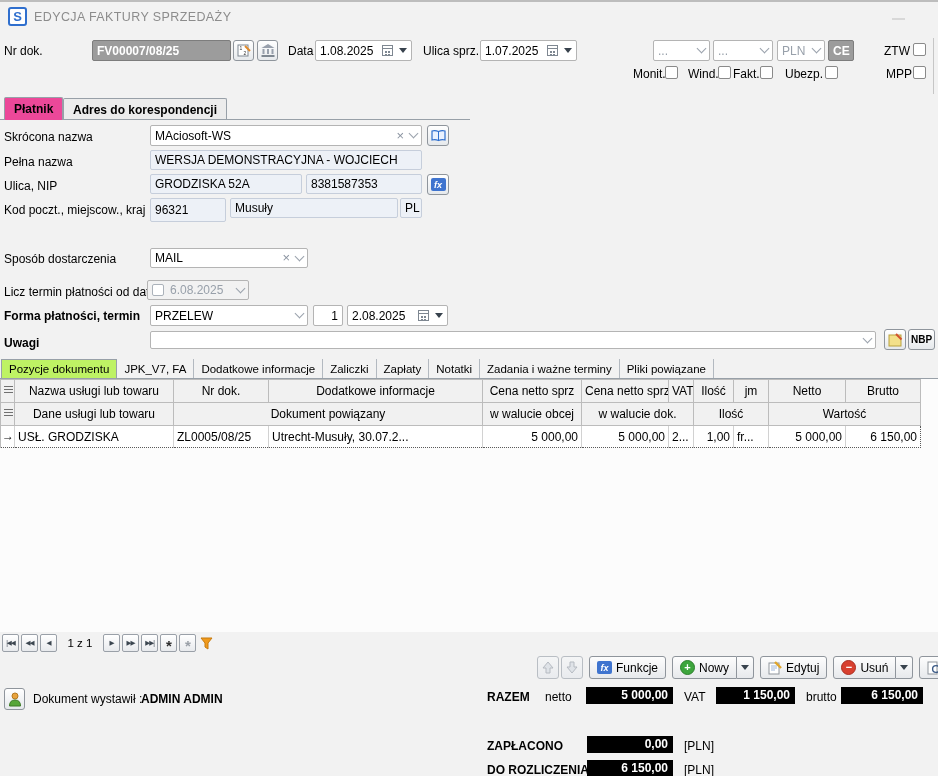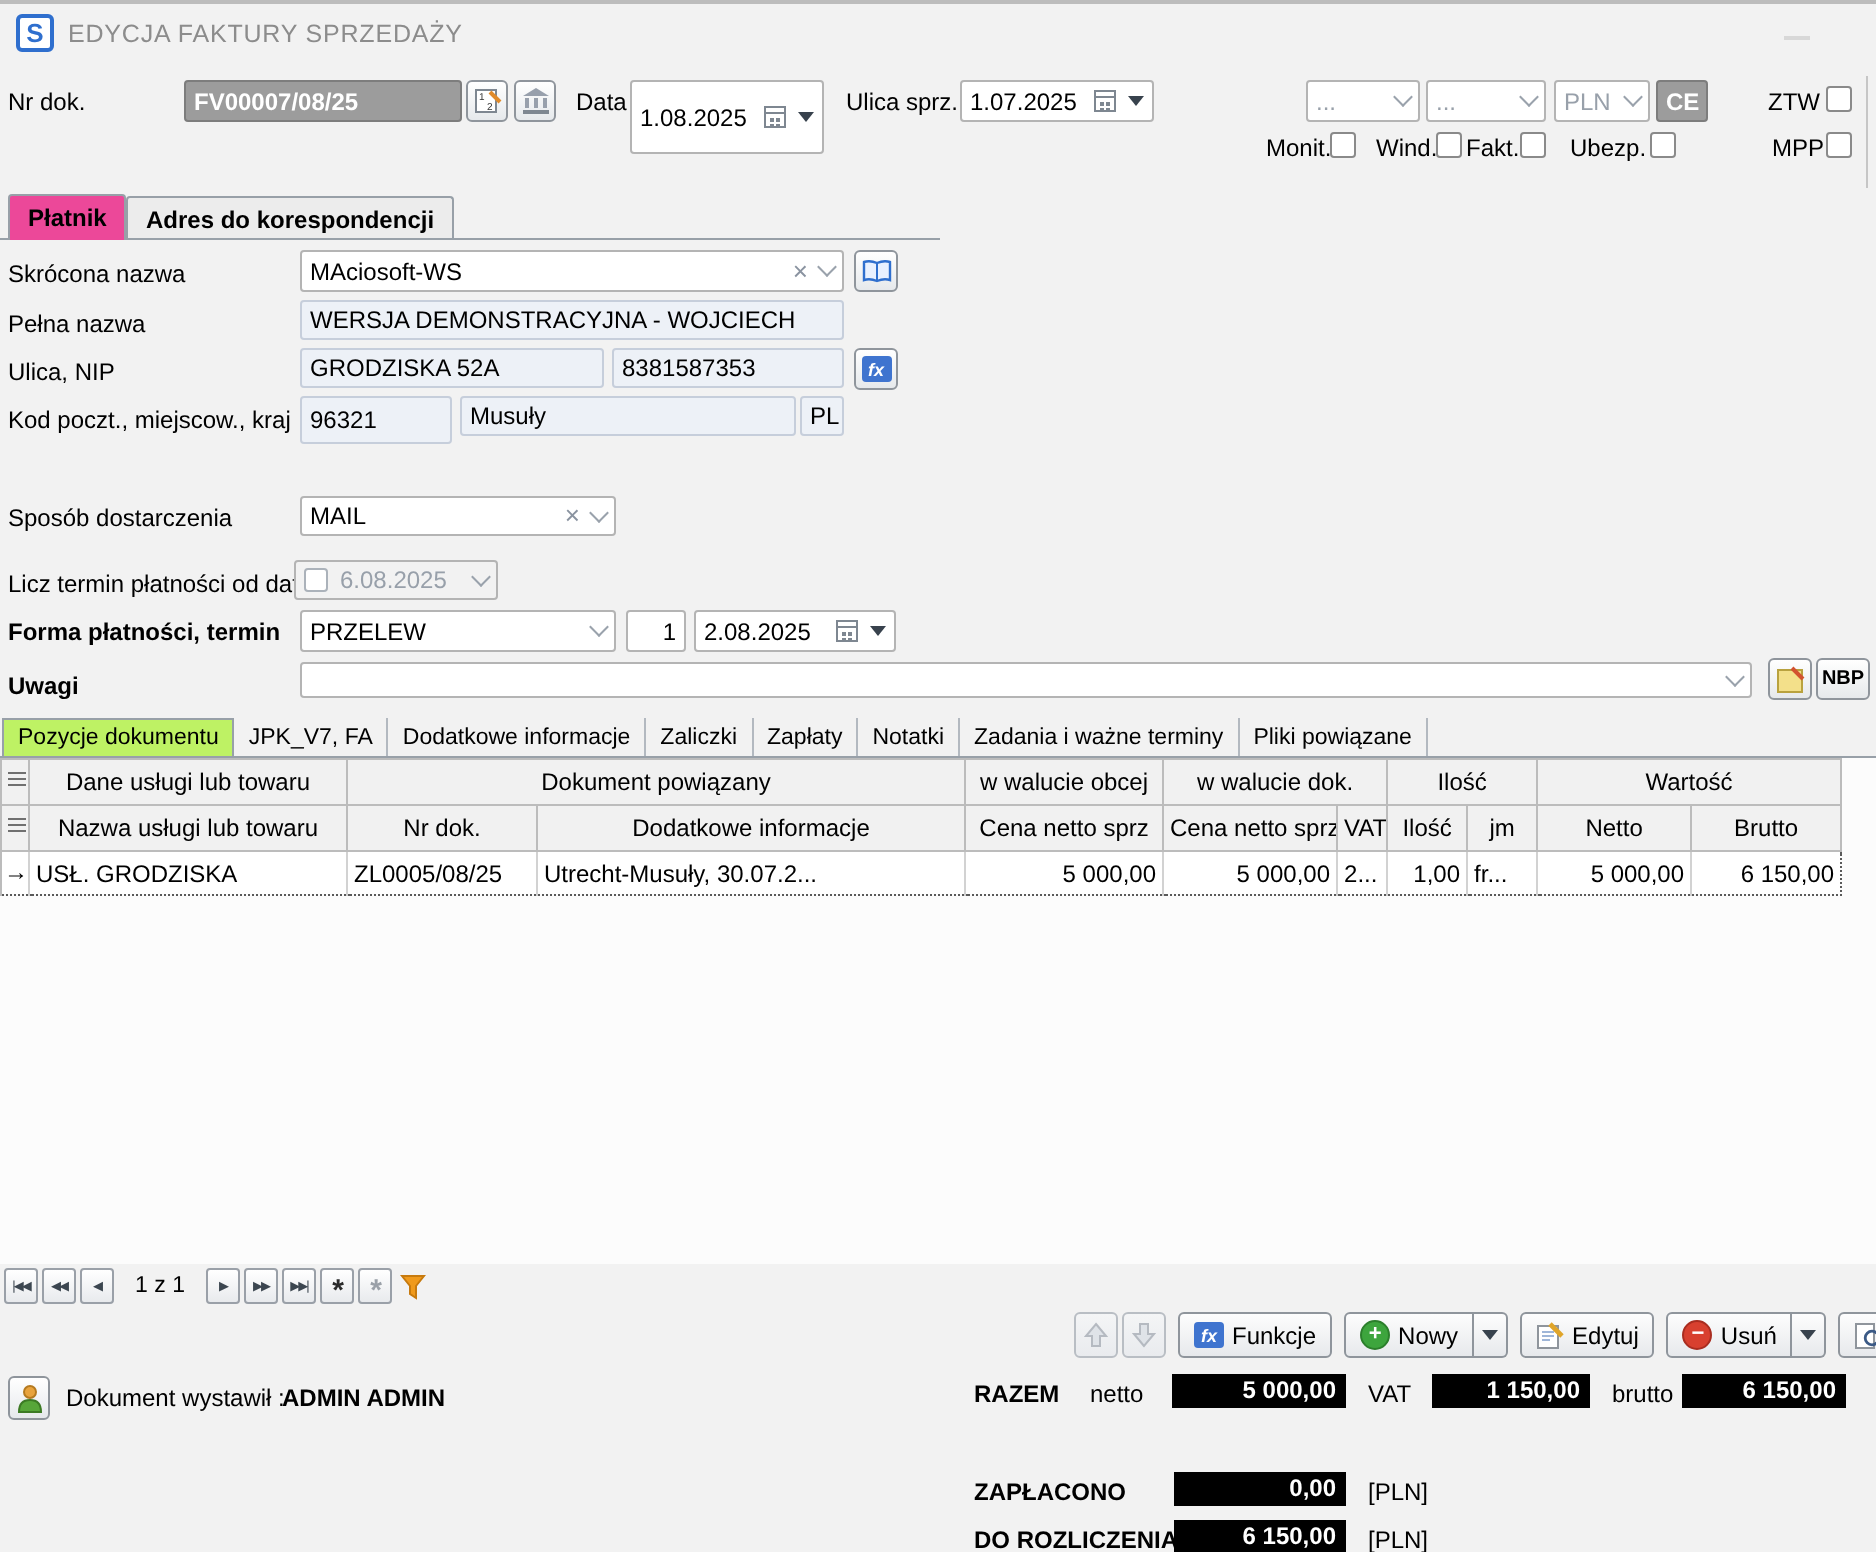--- a/index.html
+++ b/index.html
@@ -110,21 +110,21 @@
 <div class="ibtn" style="left:257px;top:38px;width:21px;height:21px">
   <svg width="14" height="13" viewBox="0 0 14 13">
     <polygon points="7,0 13.5,4 0.5,4" fill="#98a0ac"></polygon>
     <rect x="1.5" y="5" width="2" height="5" fill="#98a0ac"></rect>
     <rect x="6" y="5" width="2" height="5" fill="#98a0ac"></rect>
     <rect x="10.5" y="5" width="2" height="5" fill="#98a0ac"></rect>
     <rect x="0.5" y="11" width="13" height="2" fill="#7e8791"></rect>
   </svg>
 </div>
 <div class="lbl" style="left:288px;top:42px">Data</div>
-<div class="fld" style="left:315px;top:38px;width:97px;height:37px">
+<div class="fld" style="left:315px;top:38px;width:97px;height:21px">
   <span>1.08.2025</span>
   <span class="cal push"></span>
   <span class="tri gap6"></span>
 </div>
 <div class="lbl" style="left:423px;top:42px">Ulica sprz.</div>
 <div class="fld" style="left:480px;top:38px;width:97px;height:21px">
   <span>1.07.2025</span>
   <span class="cal push"></span>
   <span class="tri gap6"></span>
 </div>
@@ -288,39 +288,39 @@
         <col style="width:87px">
         <col style="width:25px">
         <col style="width:40px">
       <col style="width:35px">
         <col style="width:77px">
         <col style="width:75px">
     </colgroup>
     <tbody>
         <tr class="h">
       <td><span class="listicon"></span></td>
-      <td>Dane usługi lub towaru</td>
-      <td colspan="2">Dokument powiązany</td>
-      <td>w walucie obcej</td>
-      <td colspan="2">w walucie dok.</td>
-      <td colspan="2">Ilość</td>
-      <td colspan="2">Wartość</td>
-    </tr>
-    <tr class="h">
-      <td><span class="listicon"></span></td>
       <td>Nazwa usługi lub towaru</td>
       <td>Nr dok.</td>
       <td>Dodatkowe informacje</td>
       <td>Cena netto sprz</td>
       <td>Cena netto sprz</td>
       <td>VAT</td>
       <td>Ilość</td>
       <td>jm</td>
       <td>Netto</td>
       <td>Brutto</td>
+    </tr>
+    <tr class="h">
+      <td><span class="listicon"></span></td>
+      <td>Dane usługi lub towaru</td>
+      <td colspan="2">Dokument powiązany</td>
+      <td>w walucie obcej</td>
+      <td colspan="2">w walucie dok.</td>
+      <td colspan="2">Ilość</td>
+      <td colspan="2">Wartość</td>
     </tr>
     <tr class="data">
       <td style="padding:0 1px"><span>→</span><span style="display:inline-block;width:11px;height:11px;border:1px solid #555;background:#fff;font-size:10px;line-height:10px;text-align:center;vertical-align:middle">✓</span></td>
       <td>USŁ. GRODZISKA</td>
       <td>ZL0005/08/25</td>
       <td>Utrecht-Musuły, 30.07.2...</td>
       <td class="r">5 000,00</td>
       <td class="r">5 000,00</td>
       <td>2...</td>
       <td class="r">1,00</td>

